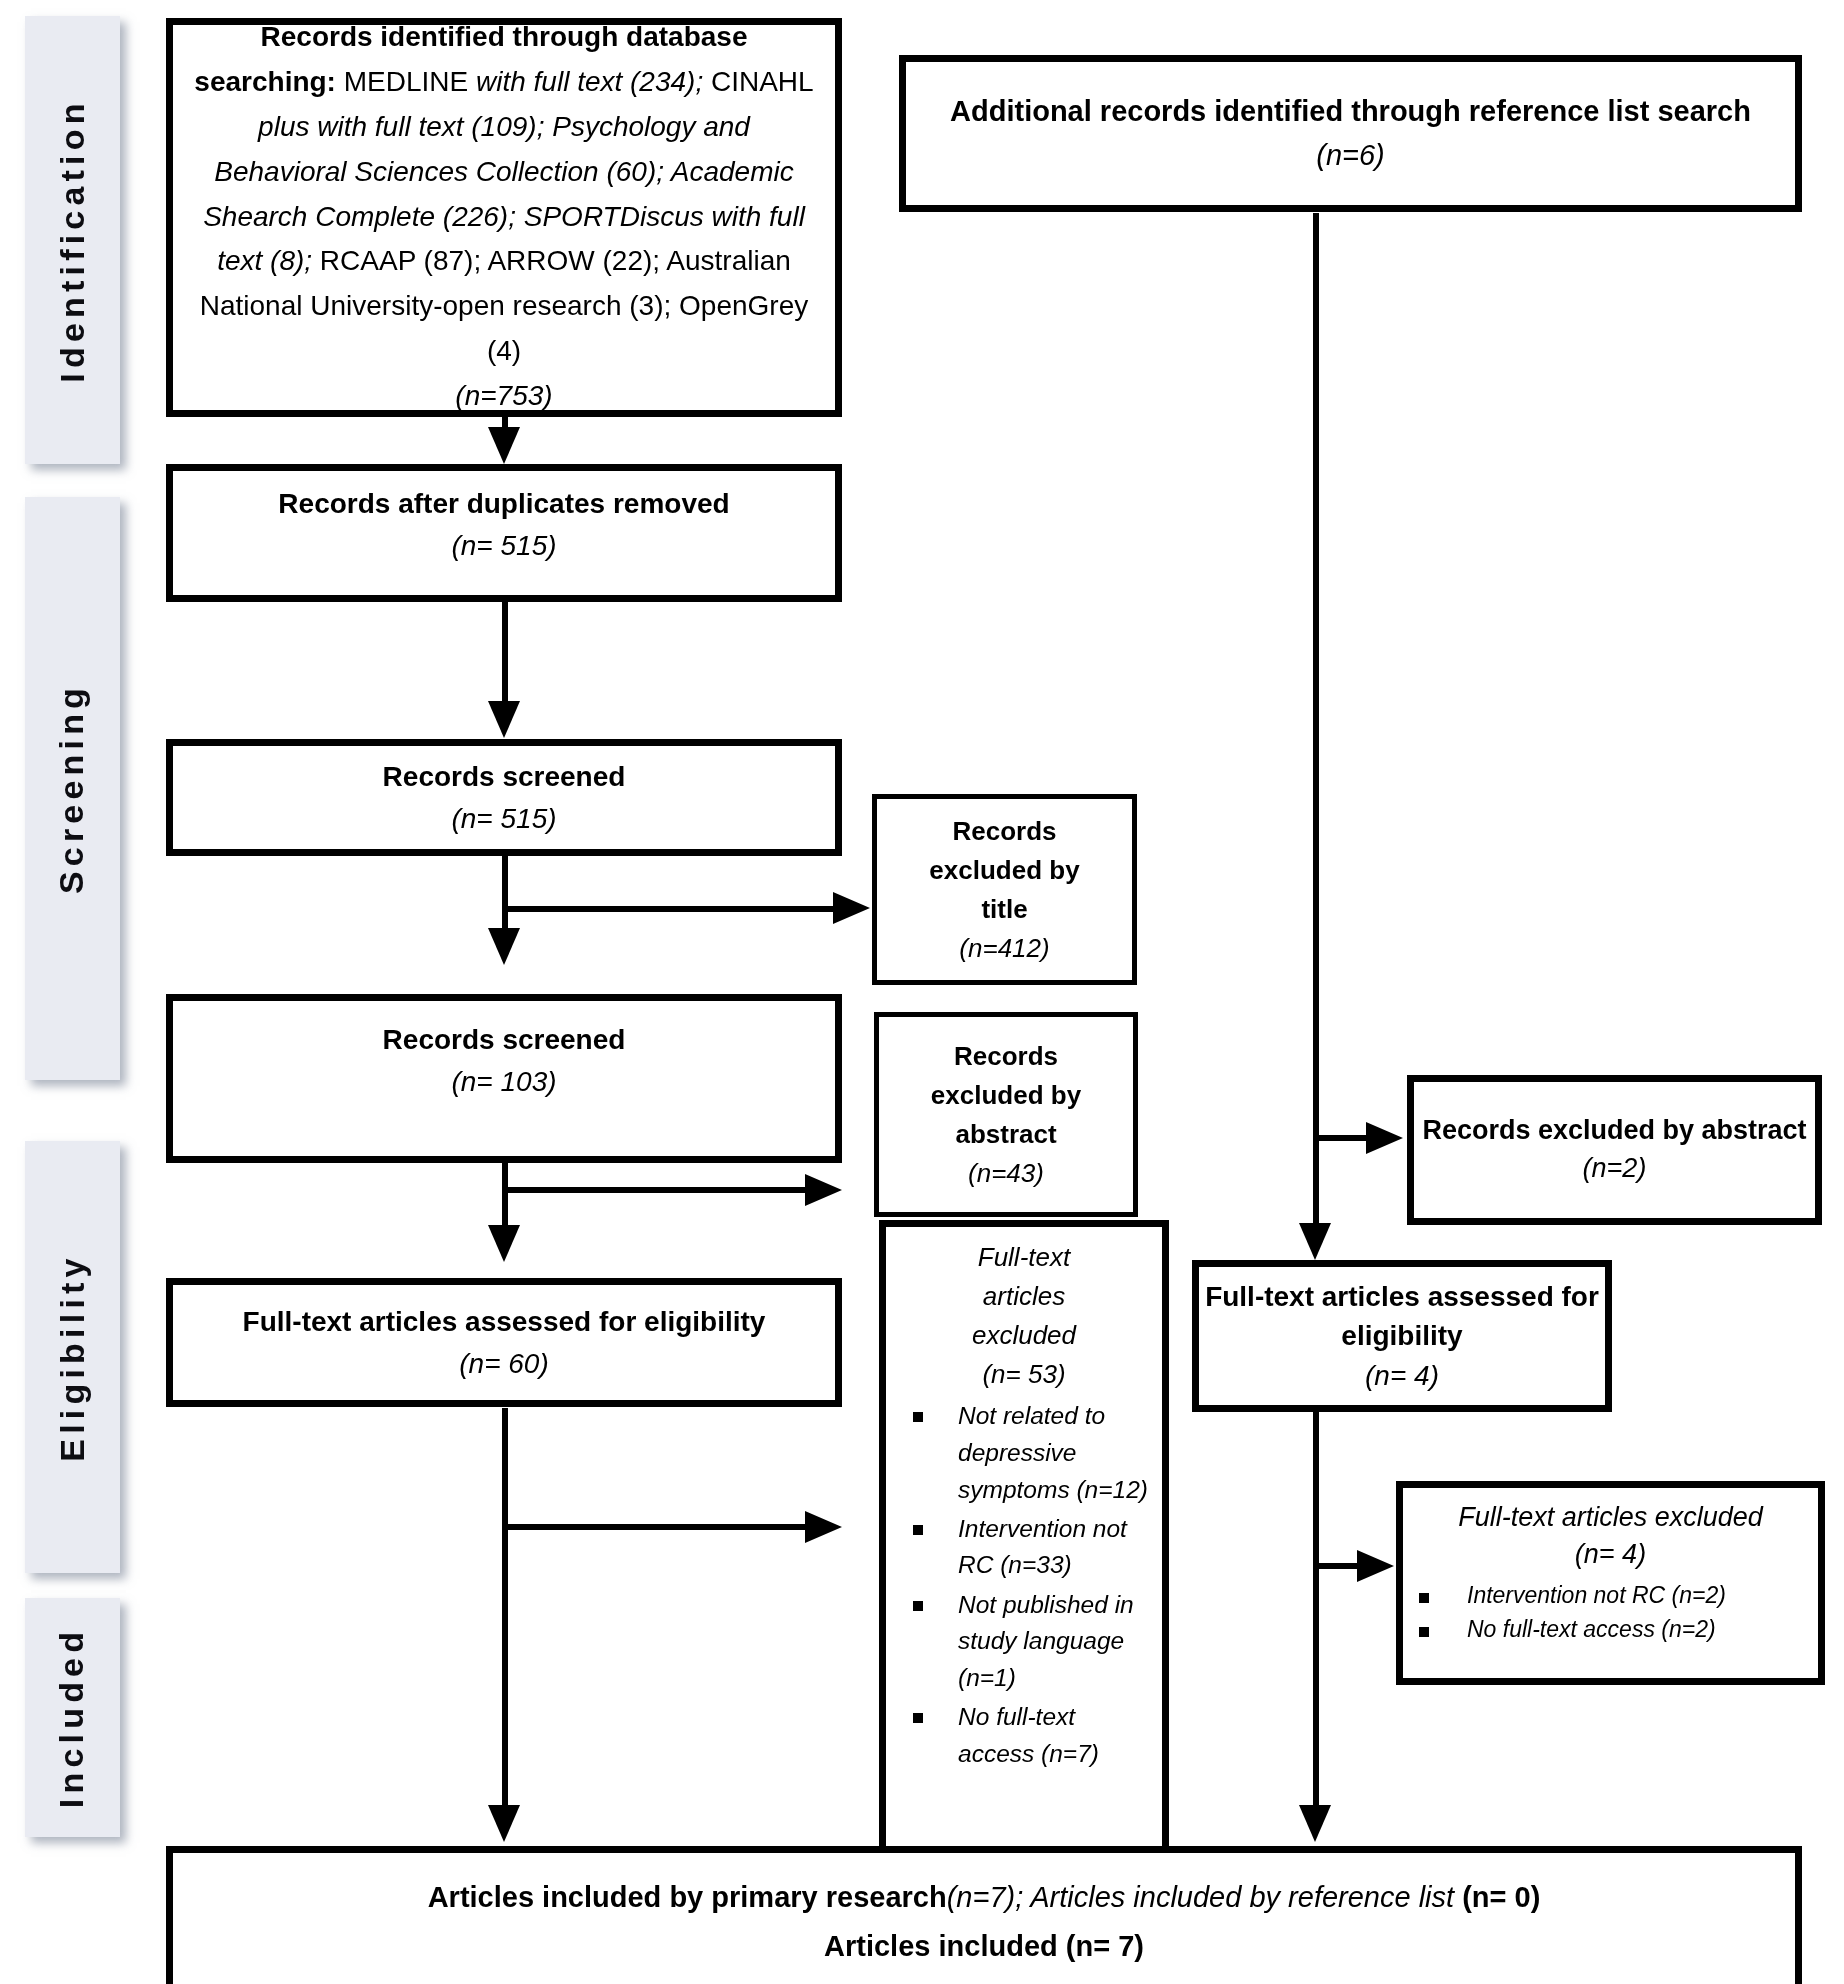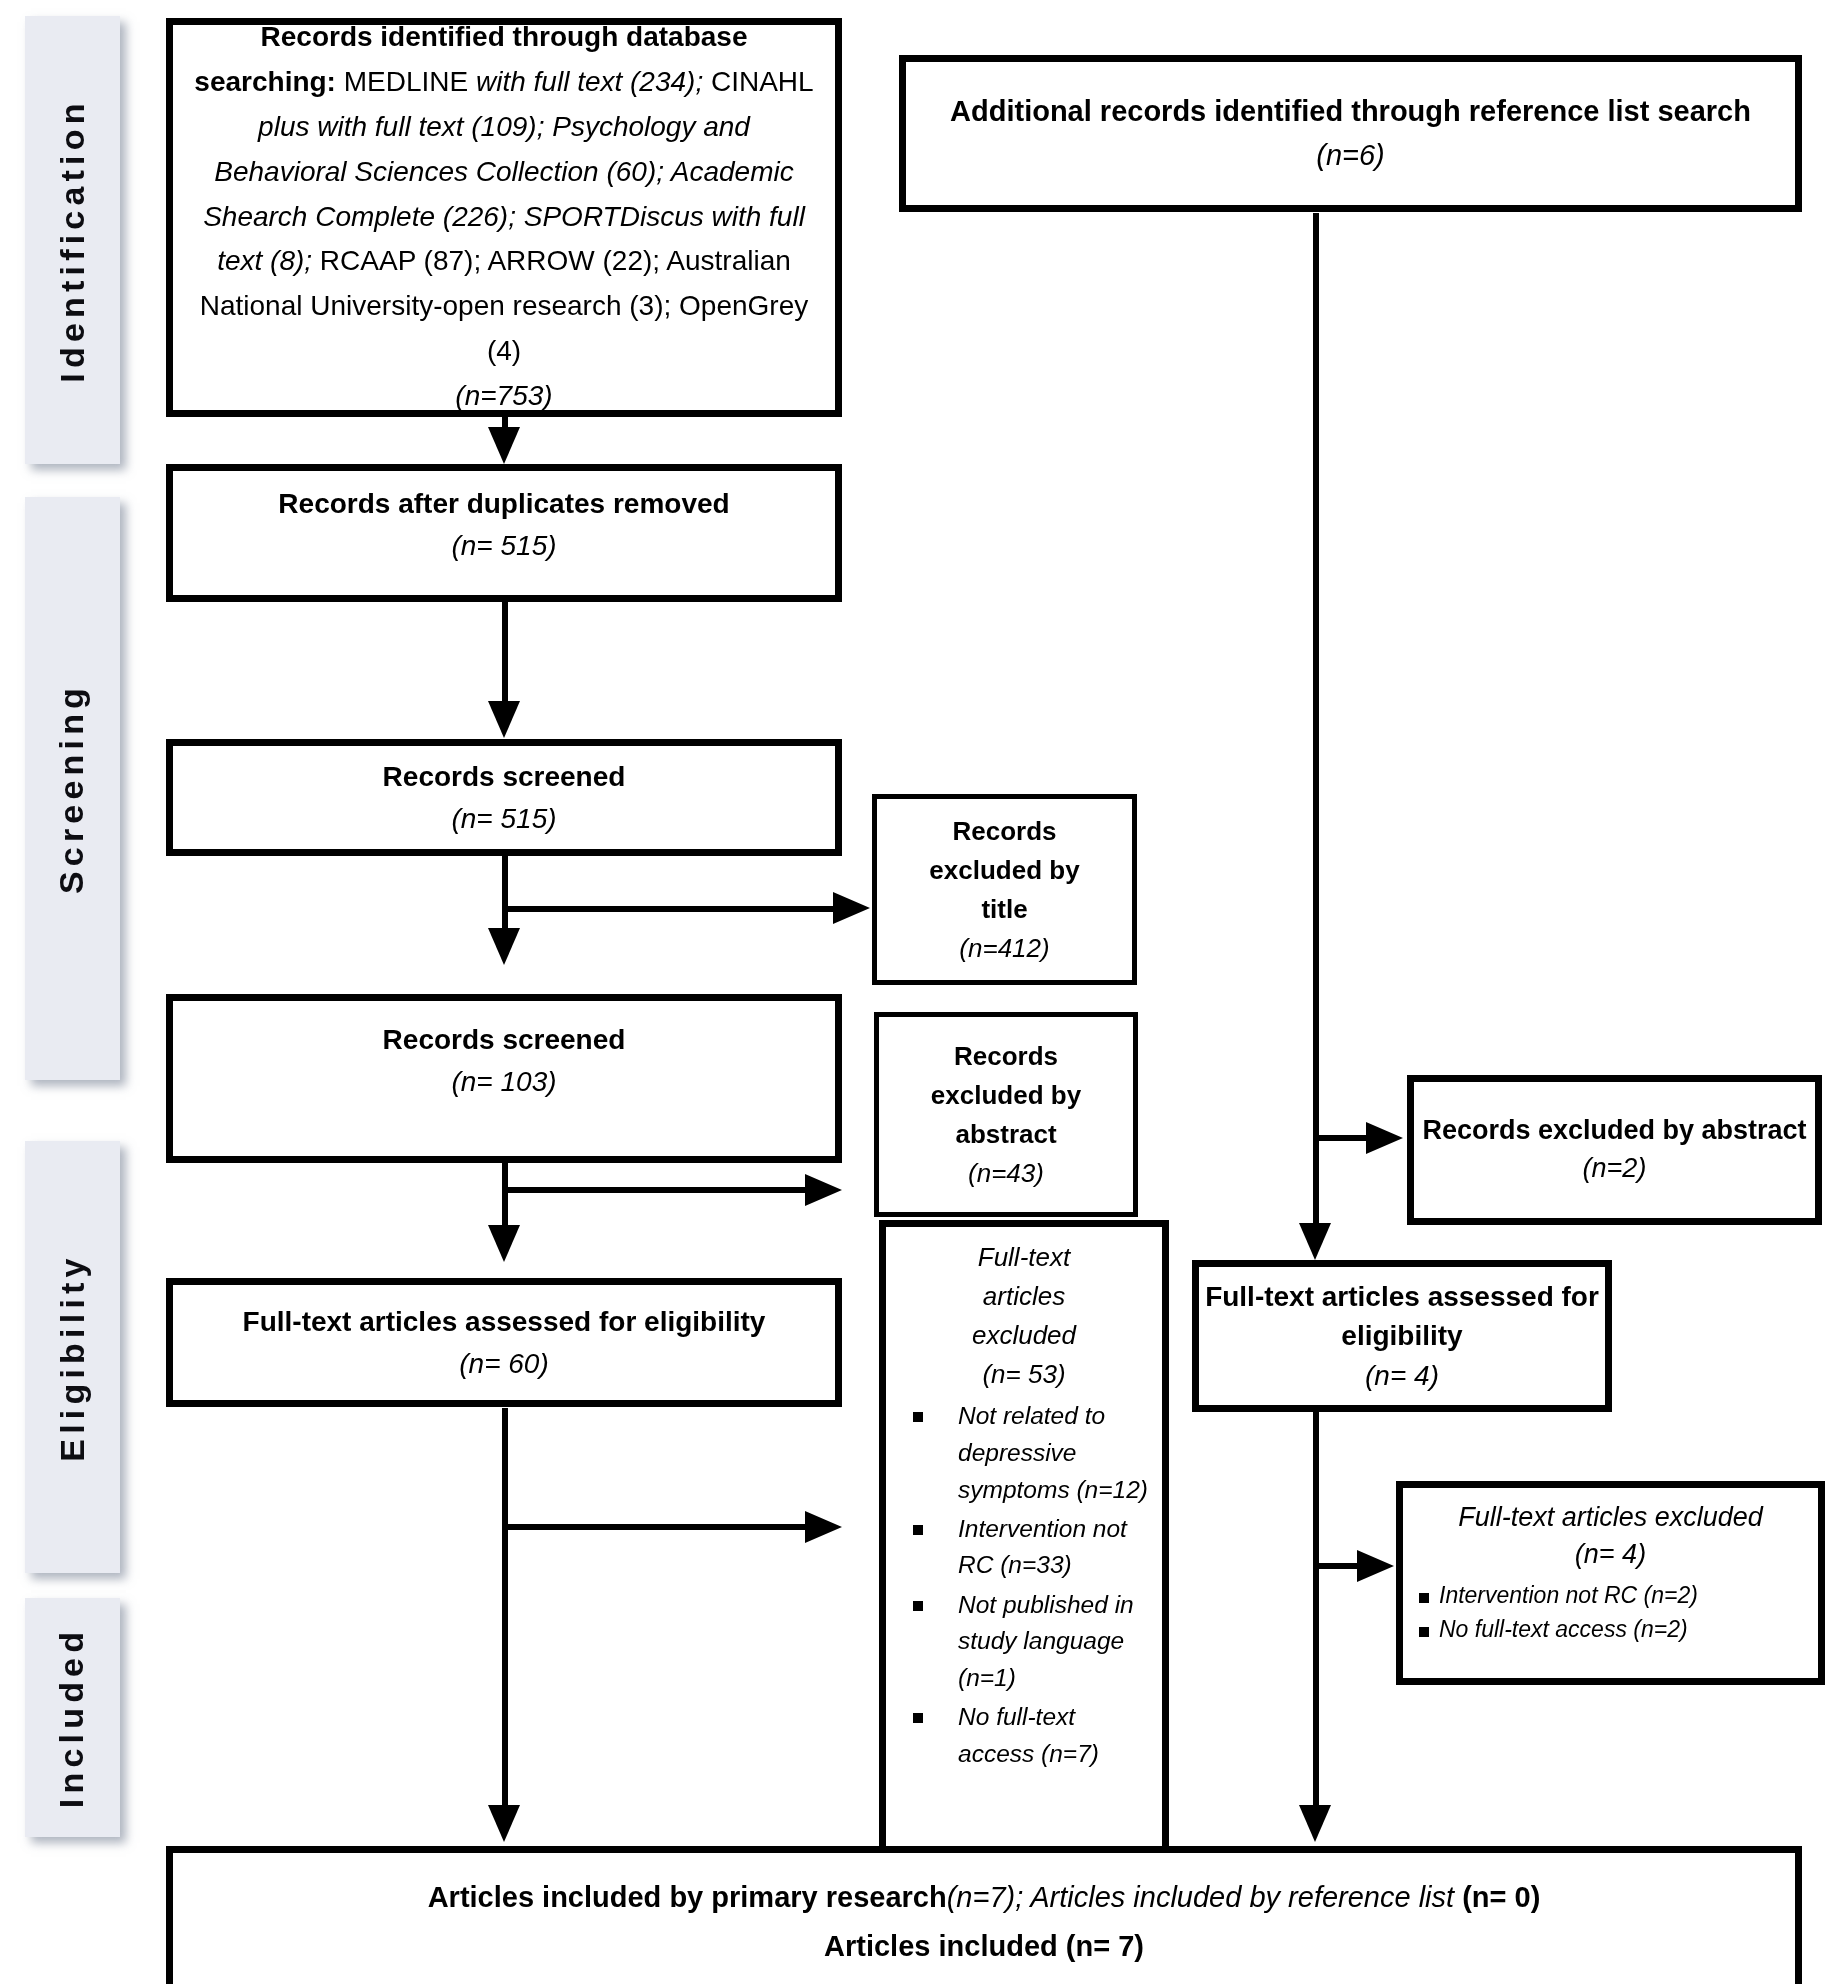--- a/index.html
+++ b/index.html
@@ -53,21 +53,21 @@
   ul.bullets li{
     position:relative;
     padding-left:65px;
     margin-bottom:2.3px;
   }
   ul.bullets li::before{
     content:"";
     position:absolute;left:20px;top:14px;
     width:10px;height:10px;background:#000;
   }
-  ul.bullets.wide li{padding-left:36px;}
+  ul.bullets.wide li{padding-left:64px;}
   ul.bullets.wide li::before{left:16.3px;}
   
   .vline{position:absolute;width:5.8px;background:#000;}
   .hline{position:absolute;height:5.8px;background:#000;}
   .arr-down{
     position:absolute;width:0;height:0;
     border-left:16.3px solid transparent;
     border-right:16.3px solid transparent;
     border-top:37px solid #000;
   }

